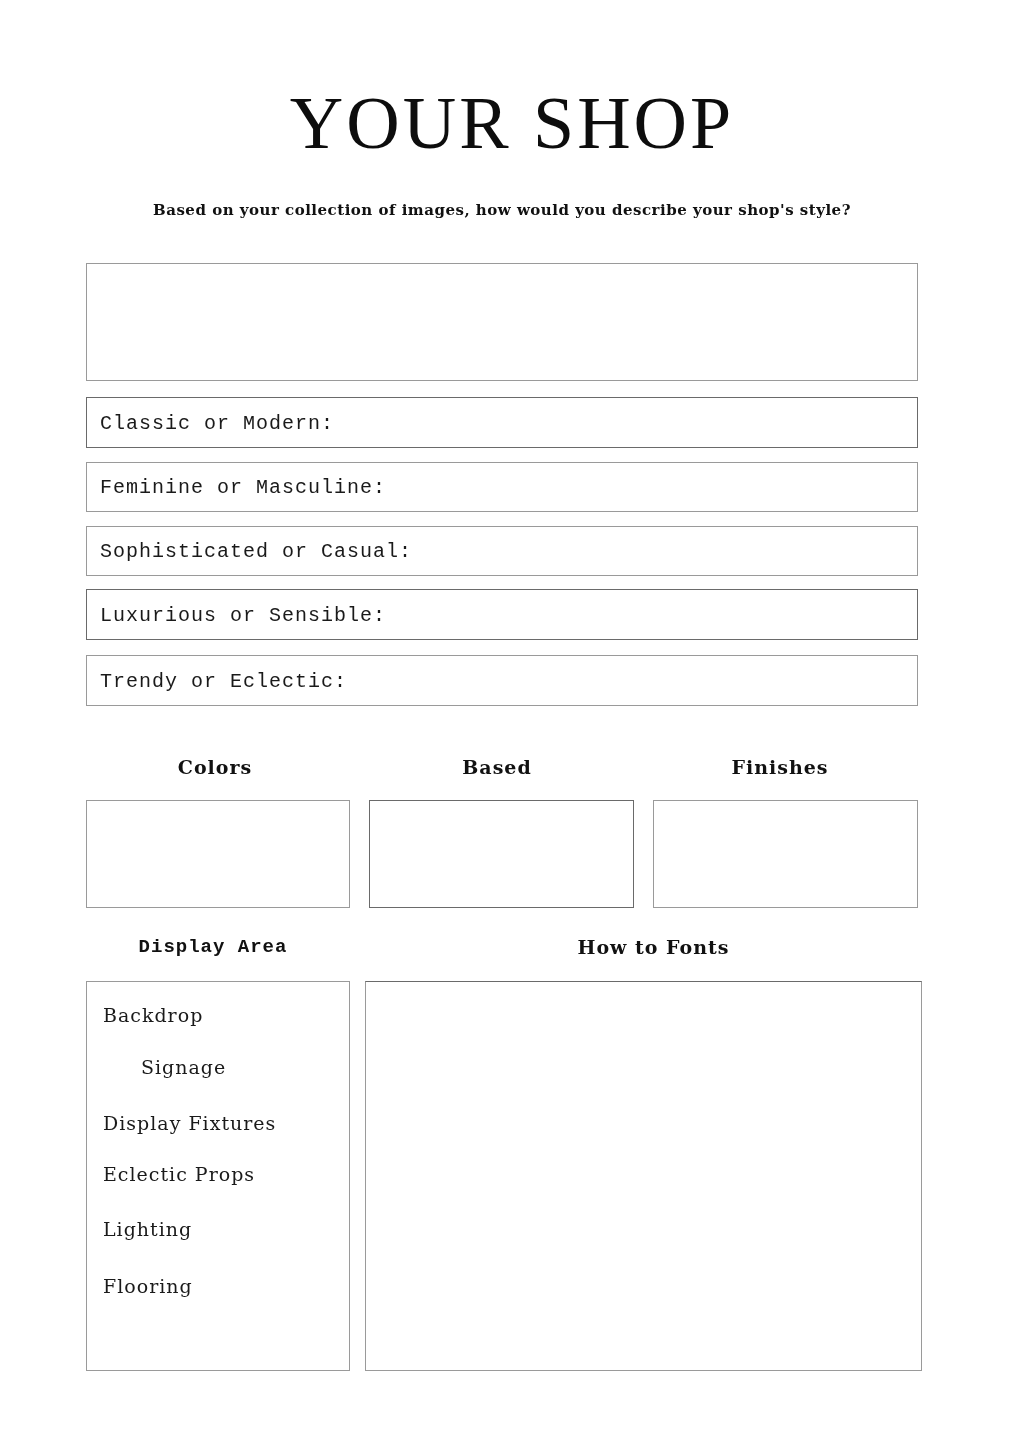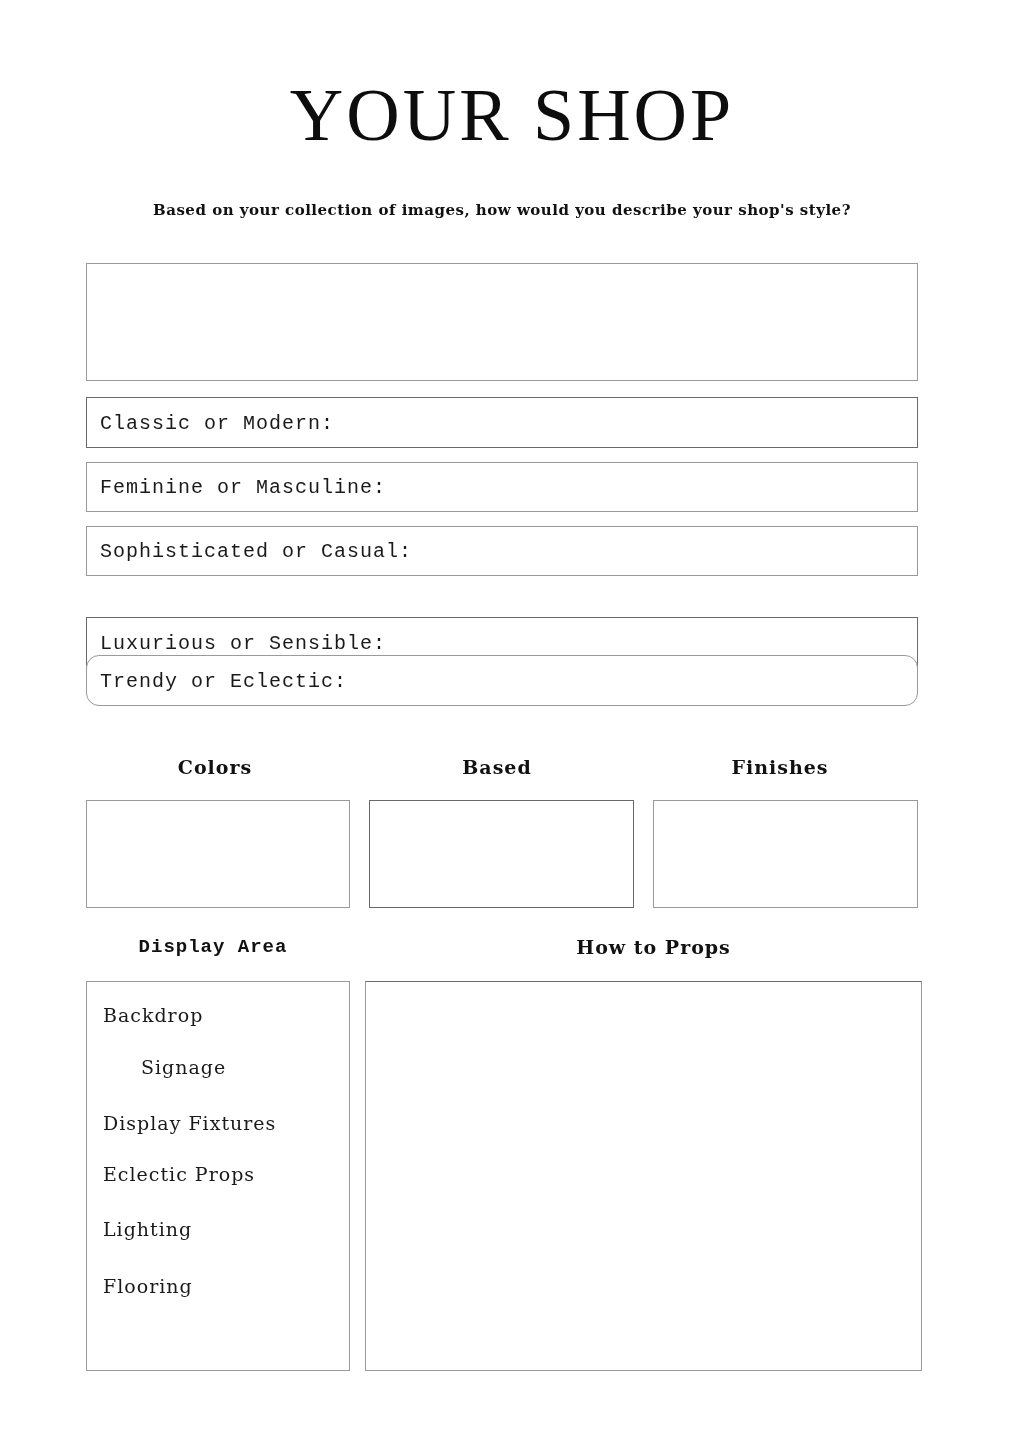--- a/index.html
+++ b/index.html
@@ -12,21 +12,21 @@
       height: 1448px;
       position: relative;
       overflow: hidden;
       font-family: "DejaVu Serif", "Liberation Serif", serif;
       color: #111111;
     }
     .title {
       position: absolute;
       left: 0;
       width: 1024px;
-      top: 78px;
+      top: 86px;
       text-align: center;
       font-family: "Liberation Serif", "DejaVu Serif", serif;
       font-size: 74px;
       letter-spacing: 3px;
       font-weight: normal;
       line-height: 1;
       color: #0d0d0d;
     }
     .subtitle {
       position: absolute;
@@ -94,38 +94,38 @@
 </div>
 
 <div class="box" style="left:86px; top:462px; width:832px; height:50px;">
   <span class="field-label">Feminine or Masculine:</span>
 </div>
 
 <div class="box" style="left:86px; top:526px; width:832px; height:50px;">
   <span class="field-label">Sophisticated or Casual:</span>
 </div>
 
-<div class="box dark" style="left:86px; top:589px; width:832px; height:51px;margin-top:28px;">
+<div class="box dark" style="left:86px; top:589px; width:832px; height:51px;">
   <span class="field-label">Luxurious or Sensible:</span>
 </div>
 
-<div class="box" style="left:86px; top:655px; width:832px; height:51px;border-radius:13px;">
+<div class="box" style="left:86px; top:655px; width:832px; height:51px;">
   <span class="field-label">Trendy or Eclectic:</span>
 </div>
 
 <div class="section-heading" style="left:88px; width:254px; top:756px;">Colors</div>
 <div class="section-heading" style="left:370px; width:254px; top:756px;">Based</div>
 <div class="section-heading" style="left:653px; width:254px; top:756px;">Finishes</div>
 
 <div class="box" style="left:86px; top:800px; width:264px; height:108px;"></div>
 <div class="box dark" style="left:369px; top:800px; width:265px; height:108px;"></div>
 <div class="box" style="left:653px; top:800px; width:265px; height:108px;"></div>
 
 <div class="section-heading" style="left:86px; width:254px; top:936px;font-family:Liberation Mono, monospace;">Display Area</div>
-<div class="section-heading" style="left:365px; width:577px; top:936px;">How to Props</div>
+<div class="section-heading" style="left:365px; width:577px; top:936px;">How to Fonts</div>
 
 <div class="box" style="left:86px; top:981px; width:264px; height:390px;">
   <span class="display-item" style="top:22px;">Backdrop</span>
   <span class="display-item" style="top:74px;margin-left:38px;">Signage</span>
   <span class="display-item" style="top:130px;">Display Fixtures</span>
   <span class="display-item" style="top:181px;">Eclectic Props</span>
   <span class="display-item" style="top:236px;">Lighting</span>
   <span class="display-item" style="top:293px;">Flooring</span>
 </div>
 

